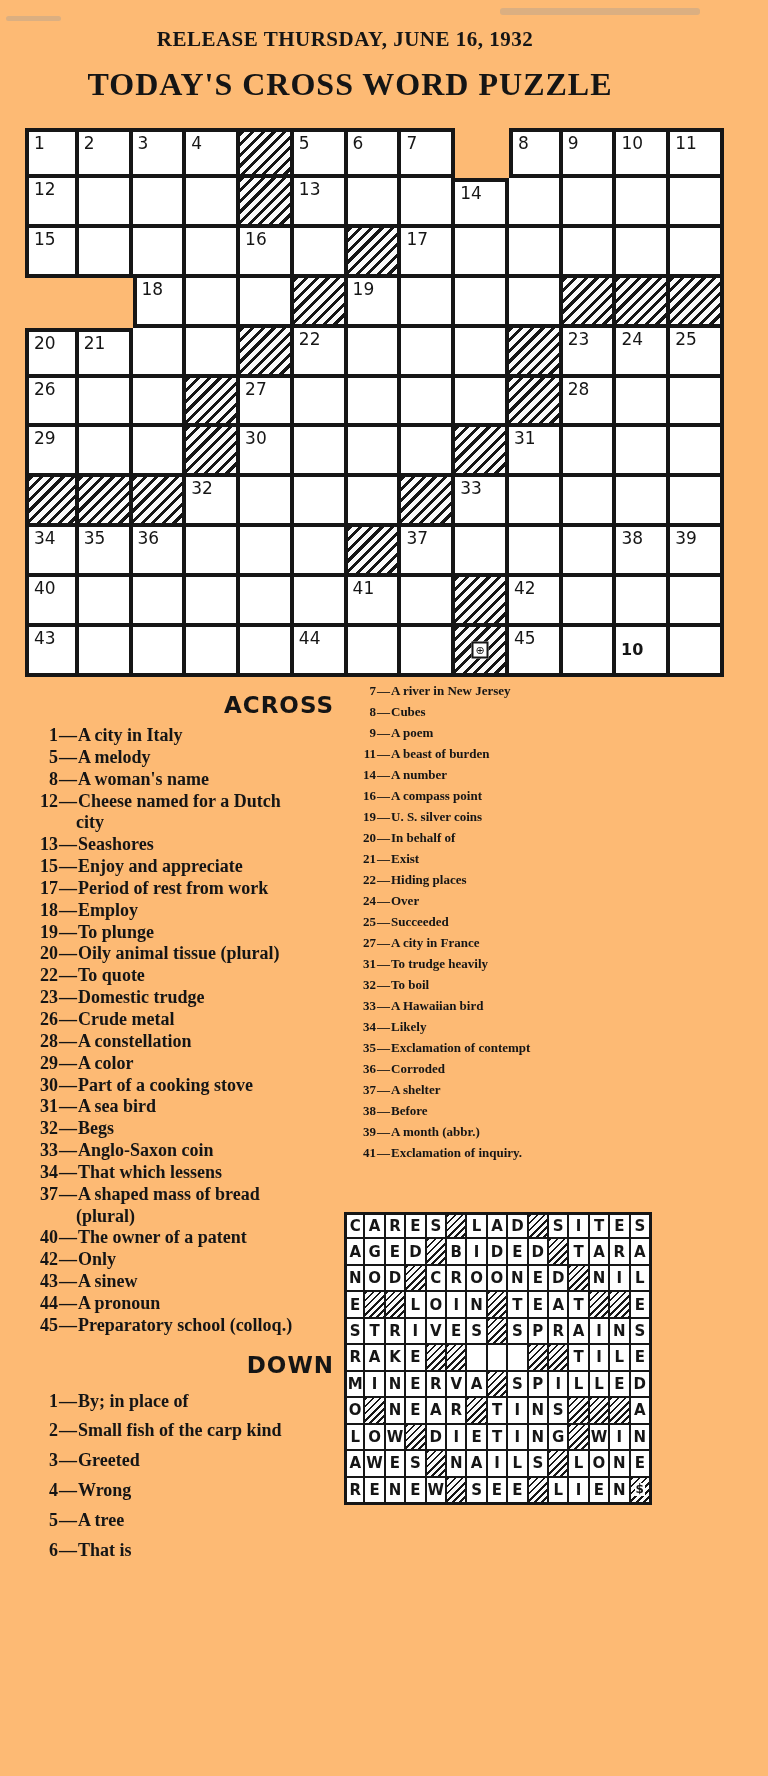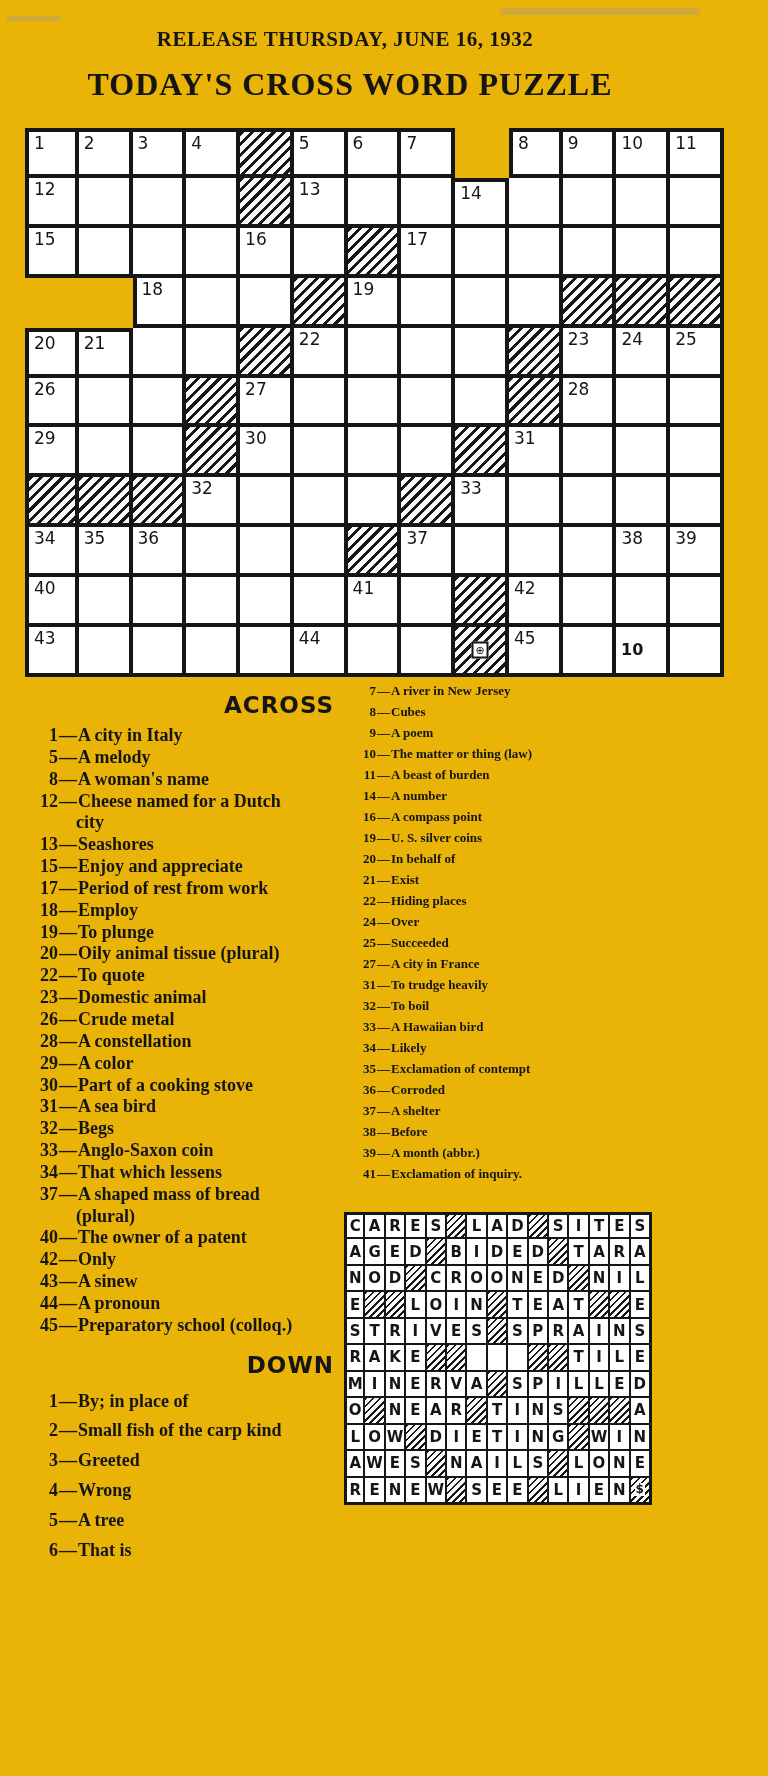--- a/index.html
+++ b/index.html
@@ -1,16 +1,16 @@
 <!DOCTYPE html>
 <html><head>
 <meta charset="utf-8">
 <style>
   html,body{margin:0;padding:0;background:#e8e8e8;}
-  .page{position:relative;width:768px;height:1776px;background:#eab308;color:#151515;
+  .page{position:relative;width:768px;height:1776px;background:#fdba74;color:#151515;
         font-family:"Liberation Serif", serif;overflow:hidden;margin:0 auto;}
   .smudge{position:absolute;background:#9a9a9a;opacity:.35;border-radius:3px;}
 
   .release{position:absolute;top:27px;left:0;width:690px;text-align:center;
            font-family:"Liberation Serif",serif;font-weight:bold;font-size:21px;letter-spacing:.5px;}
   .title{position:absolute;top:66px;left:0;width:700px;margin:0;text-align:center;
          font-family:"Liberation Serif",serif;font-weight:bold;font-size:32px;letter-spacing:1px;}
 
   
   .grid-main{position:absolute;left:25px;top:128px;width:699px;height:549px;
@@ -313,21 +313,21 @@
         <div class="clue"><span class="cnum">5</span><span class="dash">—</span><span>A melody</span></div>
         <div class="clue"><span class="cnum">8</span><span class="dash">—</span><span>A woman's name</span></div>
         <div class="clue"><span class="cnum">12</span><span class="dash">—</span><span>Cheese named for a Dutch</span><br><span>city</span></div>
         <div class="clue"><span class="cnum">13</span><span class="dash">—</span><span>Seashores</span></div>
         <div class="clue"><span class="cnum">15</span><span class="dash">—</span><span>Enjoy and appreciate</span></div>
         <div class="clue"><span class="cnum">17</span><span class="dash">—</span><span>Period of rest from work</span></div>
         <div class="clue"><span class="cnum">18</span><span class="dash">—</span><span>Employ</span></div>
         <div class="clue"><span class="cnum">19</span><span class="dash">—</span><span>To plunge</span></div>
         <div class="clue"><span class="cnum">20</span><span class="dash">—</span><span>Oily animal tissue (plural)</span></div>
         <div class="clue"><span class="cnum">22</span><span class="dash">—</span><span>To quote</span></div>
-        <div class="clue"><span class="cnum">23</span><span class="dash">—</span><span>Domestic animal</span></div>
+        <div class="clue"><span class="cnum">23</span><span class="dash">—</span><span>Domestic trudge</span></div>
         <div class="clue"><span class="cnum">26</span><span class="dash">—</span><span>Crude metal</span></div>
         <div class="clue"><span class="cnum">28</span><span class="dash">—</span><span>A constellation</span></div>
         <div class="clue"><span class="cnum">29</span><span class="dash">—</span><span>A color</span></div>
         <div class="clue"><span class="cnum">30</span><span class="dash">—</span><span>Part of a cooking stove</span></div>
         <div class="clue"><span class="cnum">31</span><span class="dash">—</span><span>A sea bird</span></div>
         <div class="clue"><span class="cnum">32</span><span class="dash">—</span><span>Begs</span></div>
         <div class="clue"><span class="cnum">33</span><span class="dash">—</span><span>Anglo-Saxon coin</span></div>
         <div class="clue"><span class="cnum">34</span><span class="dash">—</span><span>That which lessens</span></div>
         <div class="clue"><span class="cnum">37</span><span class="dash">—</span><span>A shaped mass of bread</span><br><span>(plural)</span></div>
         <div class="clue"><span class="cnum">40</span><span class="dash">—</span><span>The owner of a patent</span></div>
@@ -345,21 +345,20 @@
         <div class="clue"><span class="cnum">5</span><span class="dash">—</span><span>A tree</span></div>
         <div class="clue"><span class="cnum">6</span><span class="dash">—</span><span>That is</span></div>
       </div>
   </div>
 
   <div class="col-right">
     <div id="down-list-right">
         <div class="clue"><span class="cnum">7</span><span class="dash">—</span><span>A river in New Jersey</span></div>
         <div class="clue"><span class="cnum">8</span><span class="dash">—</span><span>Cubes</span></div>
         <div class="clue"><span class="cnum">9</span><span class="dash">—</span><span>A poem</span></div>
-        <div class="clue"><span class="cnum">10</span><span class="dash">—</span><span>The matter or thing (law)</span></div>
         <div class="clue"><span class="cnum">11</span><span class="dash">—</span><span>A beast of burden</span></div>
         <div class="clue"><span class="cnum">14</span><span class="dash">—</span><span>A number</span></div>
         <div class="clue"><span class="cnum">16</span><span class="dash">—</span><span>A compass point</span></div>
         <div class="clue"><span class="cnum">19</span><span class="dash">—</span><span>U. S. silver coins</span></div>
         <div class="clue"><span class="cnum">20</span><span class="dash">—</span><span>In behalf of</span></div>
         <div class="clue"><span class="cnum">21</span><span class="dash">—</span><span>Exist</span></div>
         <div class="clue"><span class="cnum">22</span><span class="dash">—</span><span>Hiding places</span></div>
         <div class="clue"><span class="cnum">24</span><span class="dash">—</span><span>Over</span></div>
         <div class="clue"><span class="cnum">25</span><span class="dash">—</span><span>Succeeded</span></div>
         <div class="clue"><span class="cnum">27</span><span class="dash">—</span><span>A city in France</span></div>

